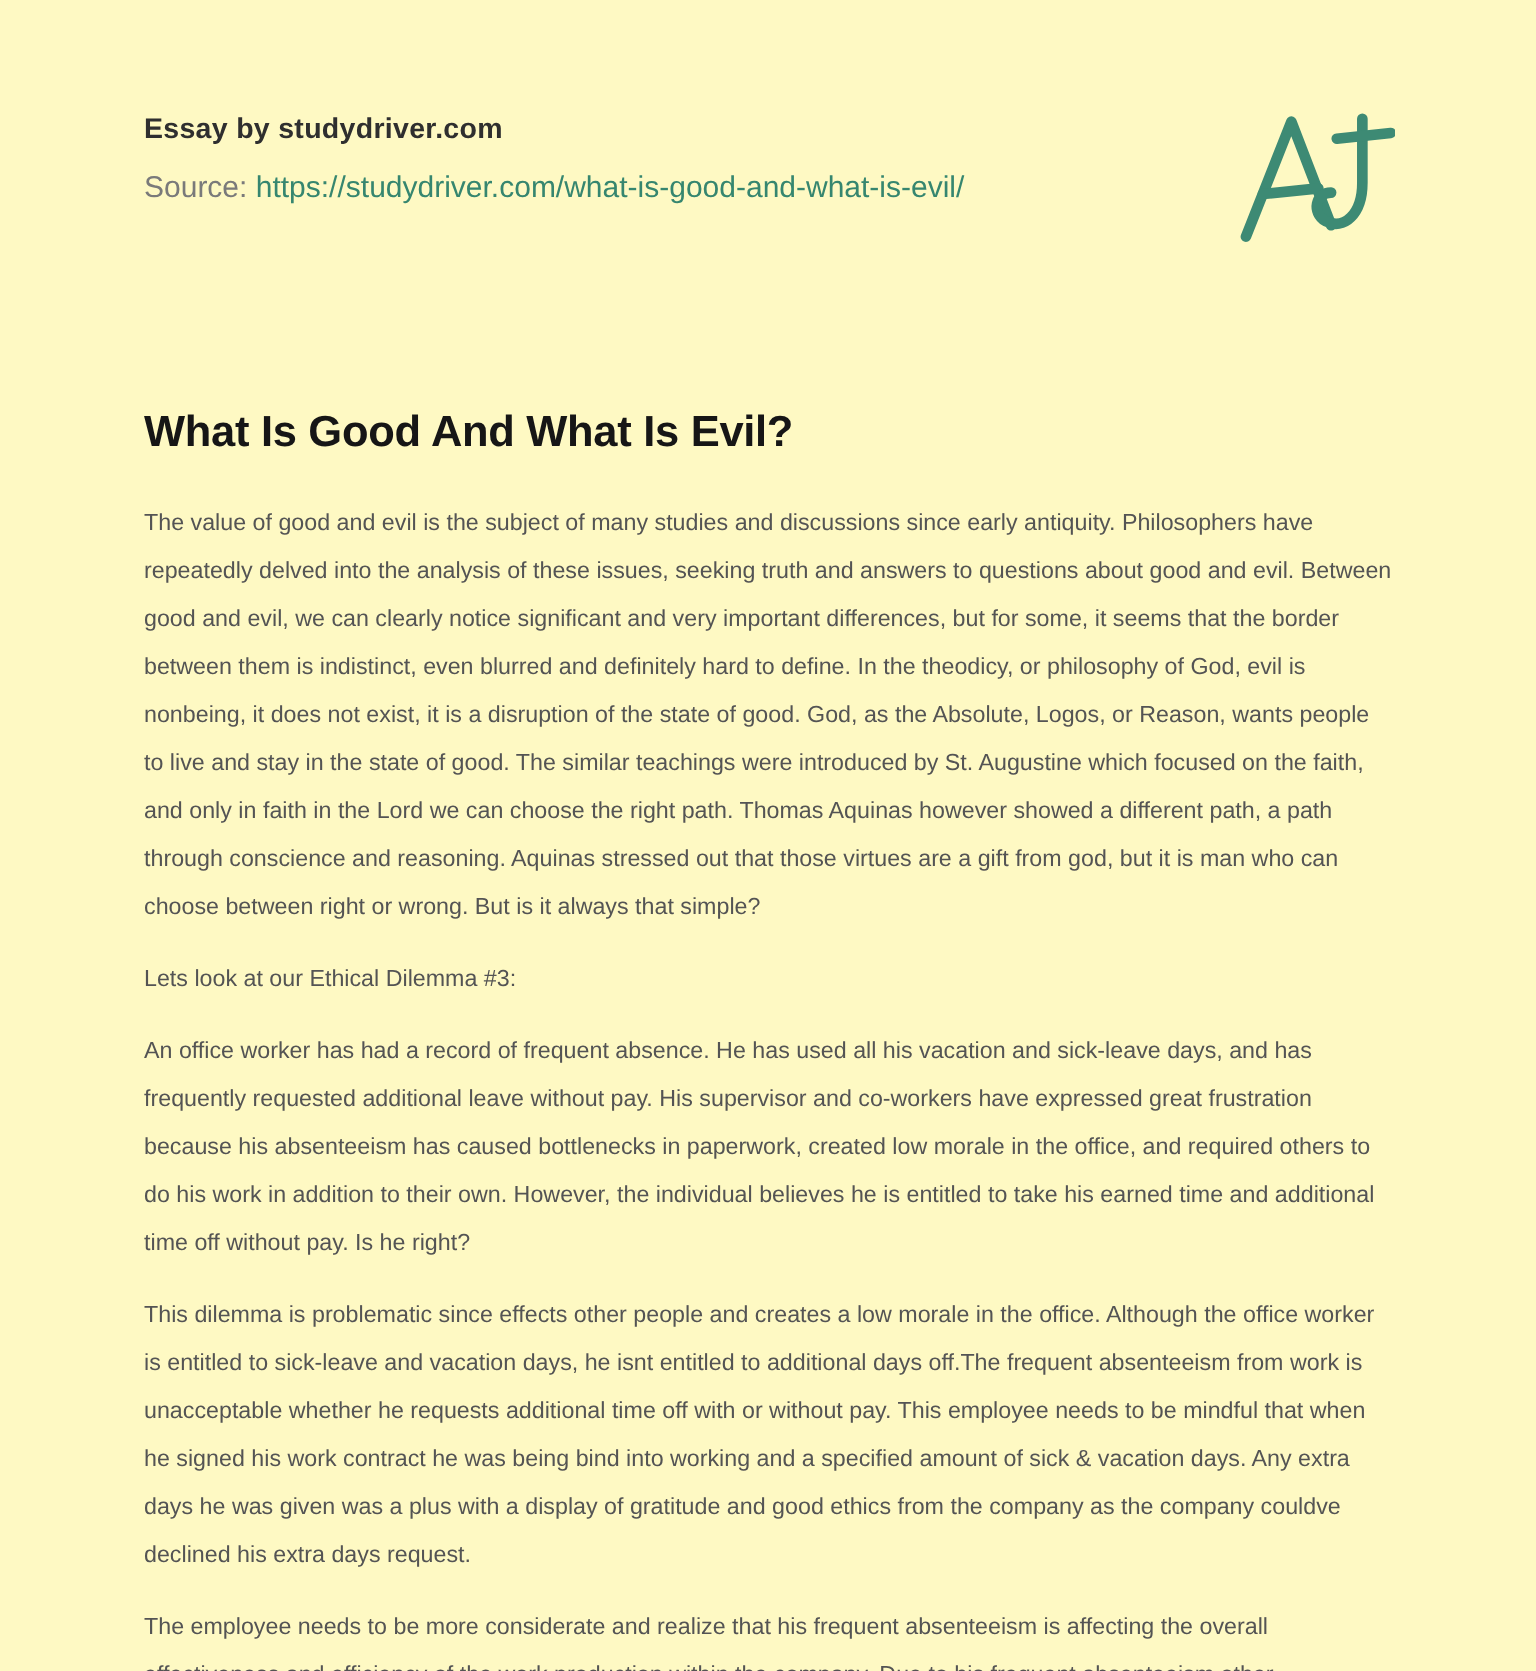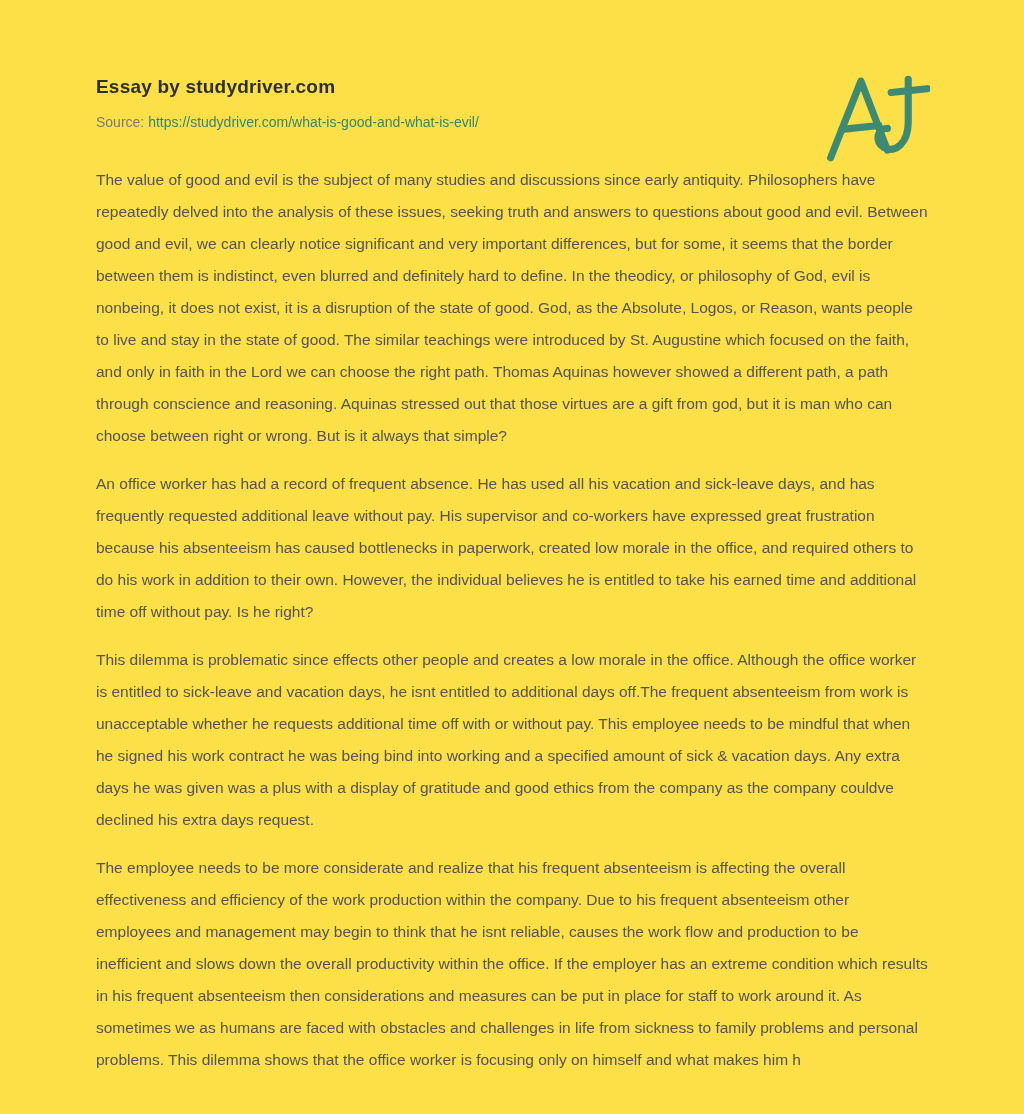--- a/index.html
+++ b/index.html
@@ -11,38 +11,38 @@
   body {
     width: 1024px;
     height: 1114px;
     overflow: hidden;
     font-family: "Liberation Sans", sans-serif;
   }
   .page {
     width: 1024px;
     height: 1114px;
     padding: 0 96px;
-    background: #fde047;
+    background: #fef9c3;
   }
   .page-header {
     display: flex;
     justify-content: space-between;
     align-items: flex-start;
     padding-top: 76px;
   }
   .header-title {
     margin: 0;
     font-size: 19px;
     font-weight: 700;
     color: #2f2f2f;
     letter-spacing: 0.2px;
   }
   .source-line {
     margin: 16px 0 0 0;
-    font-size: 14px;
+    font-size: 20px;
     color: #7a7a7a;
   }
   .source-line a {
     color: #36866f;
     text-decoration: none;
     cursor: pointer;
   }
   .logo {
     width: 106px;
     height: 92px;
@@ -85,22 +85,24 @@
           <path d="M7 90 L39 9 L67 82"></path>
           <path d="M19 60 L58 56"></path>
           <path d="M89 7 L89 52 C89 74 76 86 63 79 C53 73 56 59 67 59"></path>
           <path d="M71 21 L109 17"></path>
         </g>
       </svg>
     </div>
   </header>
 
   <main>
+    <h1 class="essay-title">What Is Good And What Is Evil?</h1>
 
     <div class="essay-body">
       <p>The value of good and evil is the subject of many studies and discussions since early antiquity. Philosophers have repeatedly delved into the analysis of these issues, seeking truth and answers to questions about good and evil. Between good and evil, we can clearly notice significant and very important differences, but for some, it seems that the border between them is indistinct, even blurred and definitely hard to define. In the theodicy, or philosophy of God, evil is nonbeing, it does not exist, it is a disruption of the state of good. God, as the Absolute, Logos, or Reason, wants people to live and stay in the state of good. The similar teachings were introduced by St. Augustine which focused on the faith, and only in faith in the Lord we can choose the right path. Thomas Aquinas however showed a different path, a path through conscience and reasoning. Aquinas stressed out that those virtues are a gift from god, but it is man who can choose between right or wrong. But is it always that simple?</p>
+      <p>Lets look at our Ethical Dilemma #3:</p>
       <p>An office worker has had a record of frequent absence. He has used all his vacation and sick-leave days, and has frequently requested additional leave without pay. His supervisor and co-workers have expressed great frustration because his absenteeism has caused bottlenecks in paperwork, created low morale in the office, and required others to do his work in addition to their own. However, the individual believes he is entitled to take his earned time and additional time off without pay. Is he right?</p>
       <p>This dilemma is problematic since effects other people and creates a low morale in the office. Although the office worker is entitled to sick-leave and vacation days, he isnt entitled to additional days off.The frequent absenteeism from work is unacceptable whether he requests additional time off with or without pay. This employee needs to be mindful that when he signed his work contract he was being bind into working and a specified amount of sick &amp; vacation days. Any extra days he was given was a plus with a display of gratitude and good ethics from the company as the company couldve declined his extra days request.</p>
       <p>The employee needs to be more considerate and realize that his frequent absenteeism is affecting the overall effectiveness and efficiency of the work production within the company. Due to his frequent absenteeism other employees and management may begin to think that he isnt reliable, causes the work flow and production to be inefficient and slows down the overall productivity within the office. If the employer has an extreme condition which results in his frequent absenteeism then considerations and measures can be put in place for staff to work around it. As sometimes we as humans are faced with obstacles and challenges in life from sickness to family problems and personal problems. This dilemma shows that the office worker is focusing only on himself and what makes him h</p>
     </div>
   </main>
 
 </div>
 
 </body></html>

